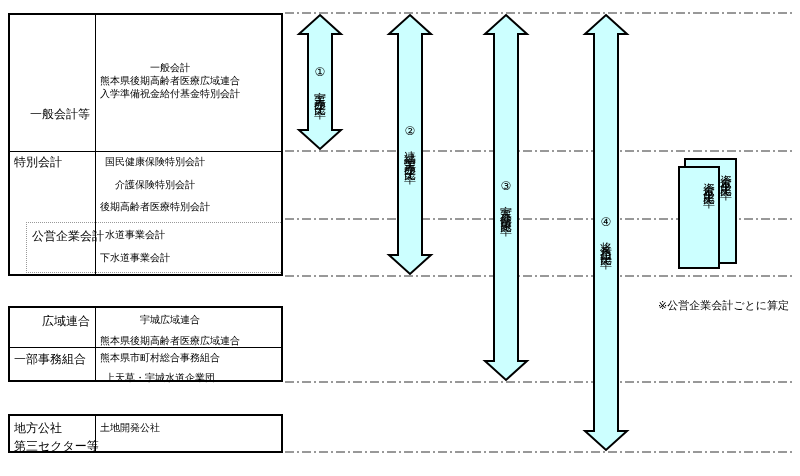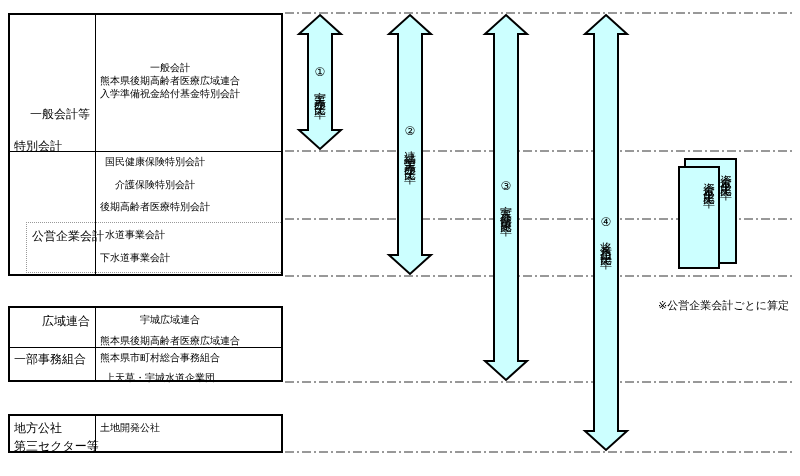--- a/index.html
+++ b/index.html
@@ -17,21 +17,21 @@
   #tbl-lower  { left:8px; top:414px; width:275px; height:39px; }
   .vdiv { position:absolute; top:0; bottom:0; left:85px; width:0; border-left:1px solid #000; }
   .hdiv { position:absolute; left:0; right:0; height:0; border-top:1px solid #000; }
   #tbl-upper  .hdiv { top:136px; }
   #tbl-middle .hdiv { top:39px; }
   .cell-label { position:absolute; font-size:12px; line-height:14px; white-space:nowrap; }
   .items { position:absolute; left:90px; font-size:10px; white-space:nowrap;text-align:center; }
   .items div { white-space:nowrap; }
   #lbl-general { left:20px; top:0; height:136px; display:flex; align-items:center;margin-top:31px; }
   #items-general { top:46px; line-height:13px; }
-  #lbl-special { left:4px; top:124px; }
+  #lbl-special { left:4px; top:140px; }
   #items-special { top:136px; line-height:22.5px; }
   .nested-box {
     position:absolute; left:16px; top:207px; right:0; bottom:1px;
     border:1px dotted #999; border-right:none; box-sizing:border-box;
   }
   #lbl-kouei { left:22px; top:214px;text-align:right; }
   #items-kouei { top:209px; line-height:22.5px; }
   #lbl-kouiki { left:4px; top:6px;margin-left:28px; }
   #items-kouiki { top:2px; line-height:20.5px; }
   #lbl-ichibu { left:4px; top:44px; }

